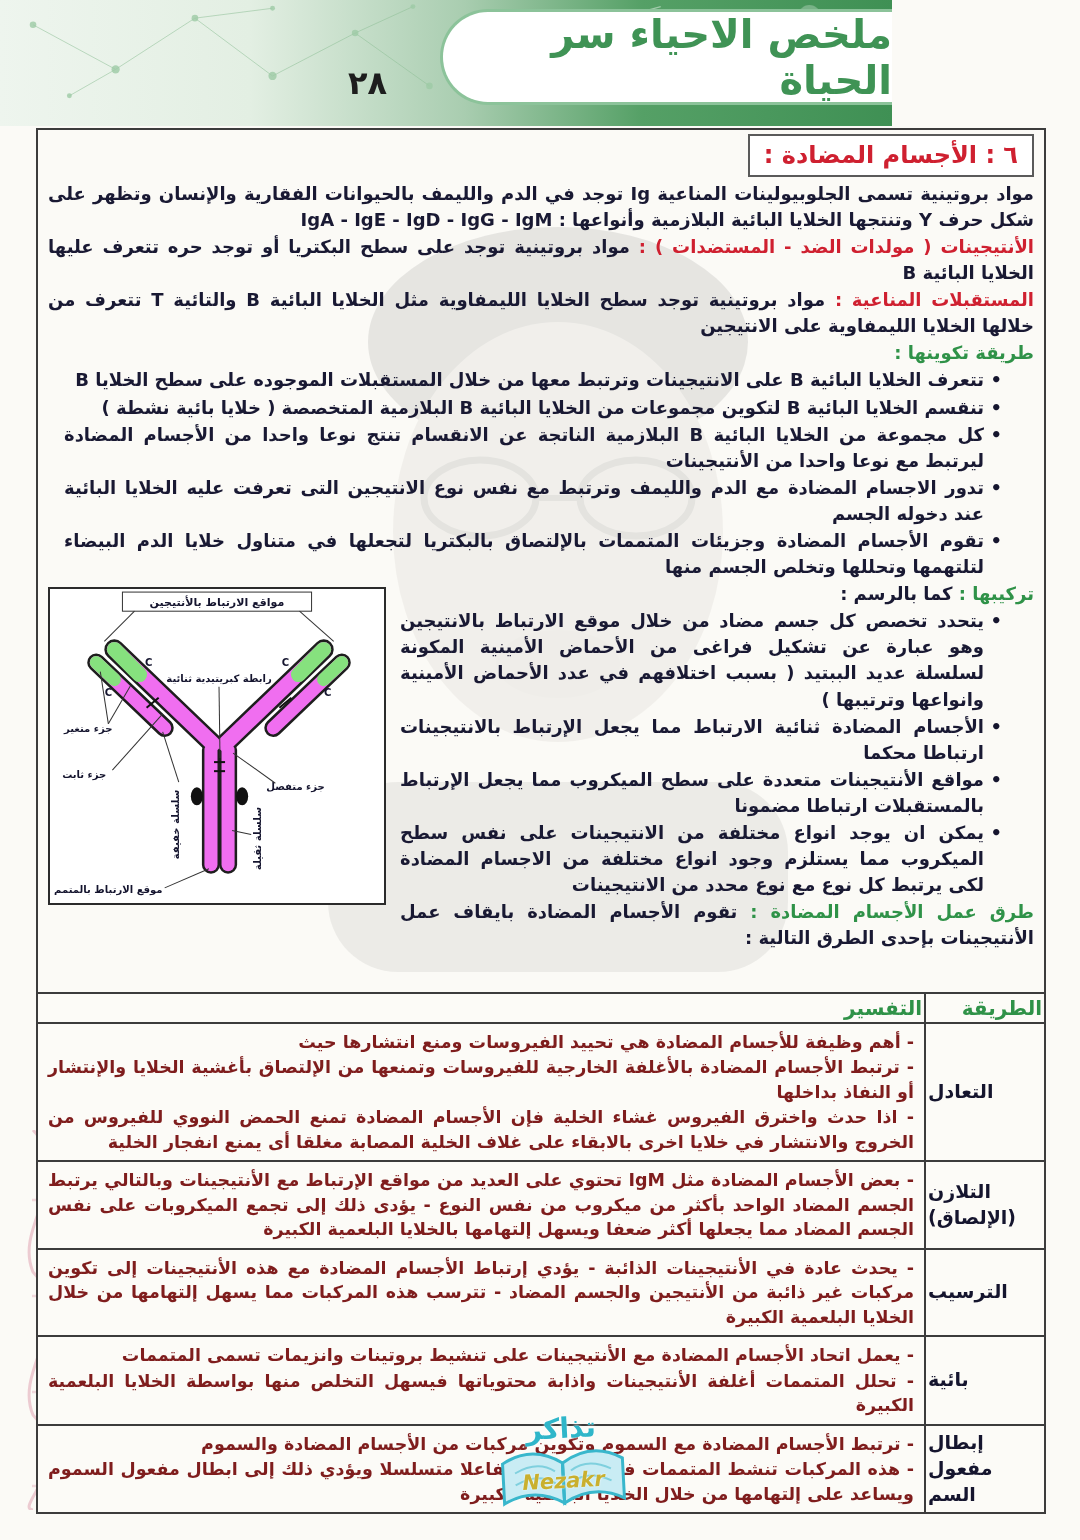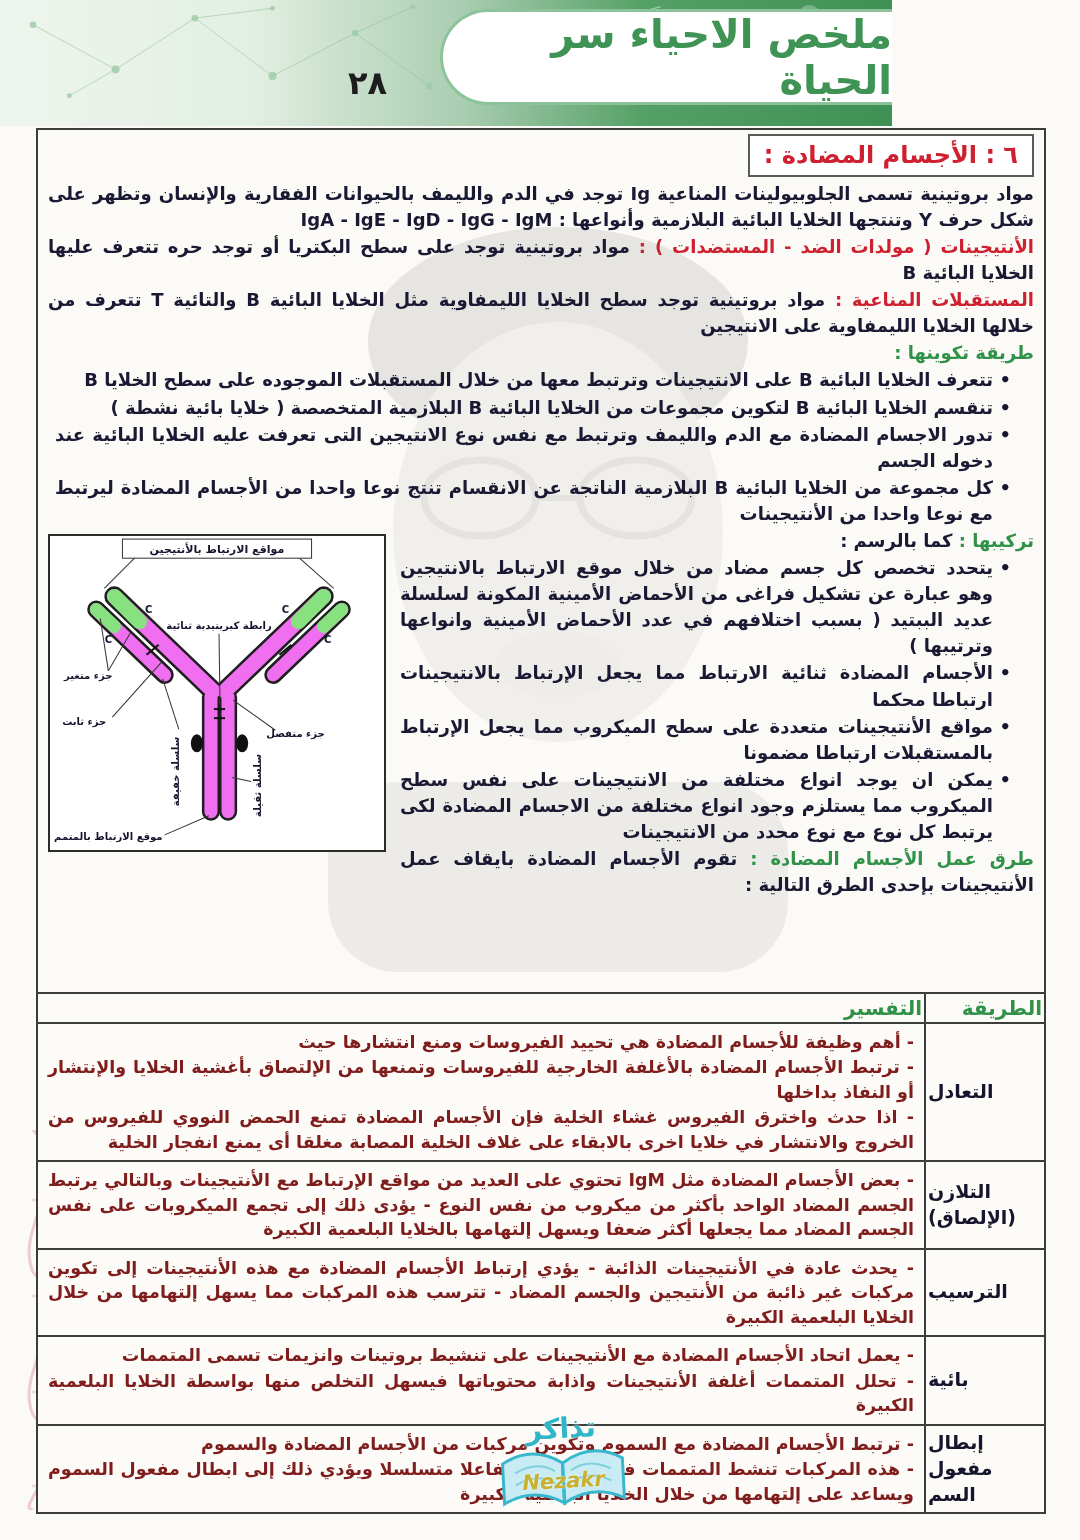--- a/index.html
+++ b/index.html
@@ -48,21 +48,21 @@
   }
   .flow p, .flow li { text-align: justify; text-align-last: right; }
   .heading-row { text-align: right; margin-bottom: 4px; }
   .heading-box {
     display: inline-block; border: 2px solid #5a5a5a; background: #fff;
     padding: 2px 14px; color: #cf2030; font-size: 24px; font-weight: 700;
   }
   .red { color: #cf2030; }
   .green { color: #2f9248; }
   .flow p { margin: 1px 0; }
-  ul.bullets { list-style: none; margin: 1px 7px; padding: 0 20px 0 0; }
+  ul.bullets { list-style: none; margin: 1px 16px; padding: 0 20px 0 0; }
   ul.bullets li { position: relative; padding-right: 14px; margin: 1px 0; }
   ul.bullets li::before { content: "•"; position: absolute; right: -4px; top: 0; color: #15152e; }
 
   
   .figure {
     float: left; width: 338px; height: 318px;
     border: 2px solid #2b2b2b; background: #ffffff;
     margin: 6px 14px 6px 0; position: relative; z-index: 2;
   }
   .figure svg { width: 100%; height: 100%; }
@@ -197,22 +197,23 @@
         <span>مواد بروتينية توجد سطح الخلايا الليمفاوية مثل الخلايا البائية B والتائية T تتعرف من خلالها الخلايا الليمفاوية على الانتيجين</span>
       </p>
 
       <p>
         <span class="green">طريقة تكوينها :</span>
       </p>
 
       <ul class="bullets">
         <li>تتعرف الخلايا البائية B على الانتيجينات وترتبط معها من خلال المستقبلات الموجوده على سطح الخلايا B</li>
         <li>تنقسم الخلايا البائية B لتكوين مجموعات من الخلايا البائية B البلازمية المتخصصة ( خلايا بائية نشطة )</li>
+        <li>كل مجموعة من الخلايا البائية B البلازمية الناتجة عن الانقسام تنتج نوعا واحدا من الأجسام المضادة ليرتبط مع نوعا واحدا من الأنتيجينات</li>
         <li>تدور الاجسام المضادة مع الدم والليمف وترتبط مع نفس نوع الانتيجين التى تعرفت عليه الخلايا البائية عند دخوله الجسم</li>
-        <li>كل مجموعة من الخلايا البائية B البلازمية الناتجة عن الانقسام تنتج نوعا واحدا من الأجسام المضادة ليرتبط مع نوعا واحدا من الأنتيجينات</li>
+        <li>تقوم الأجسام المضادة وجزيئات المتممات بالإلتصاق بالبكتريا لتجعلها في متناول خلايا الدم البيضاء لتلتهمها وتحللها وتخلص الجسم منها</li>
       </ul>
 
       <figure class="figure">
         <svg viewBox="0 0 332 312">
 
           <rect x="72" y="3" width="188" height="19" fill="#ffffff" stroke="#333" stroke-width="1"></rect>
           <text x="166" y="17" text-anchor="middle" font-size="11">مواقع الارتباط بالأنتيجين</text>
           <g stroke="#333" stroke-width="1">
             <line x1="84" y1="22" x2="54" y2="52"></line>
               <line x1="248" y1="22" x2="282" y2="52"></line>

